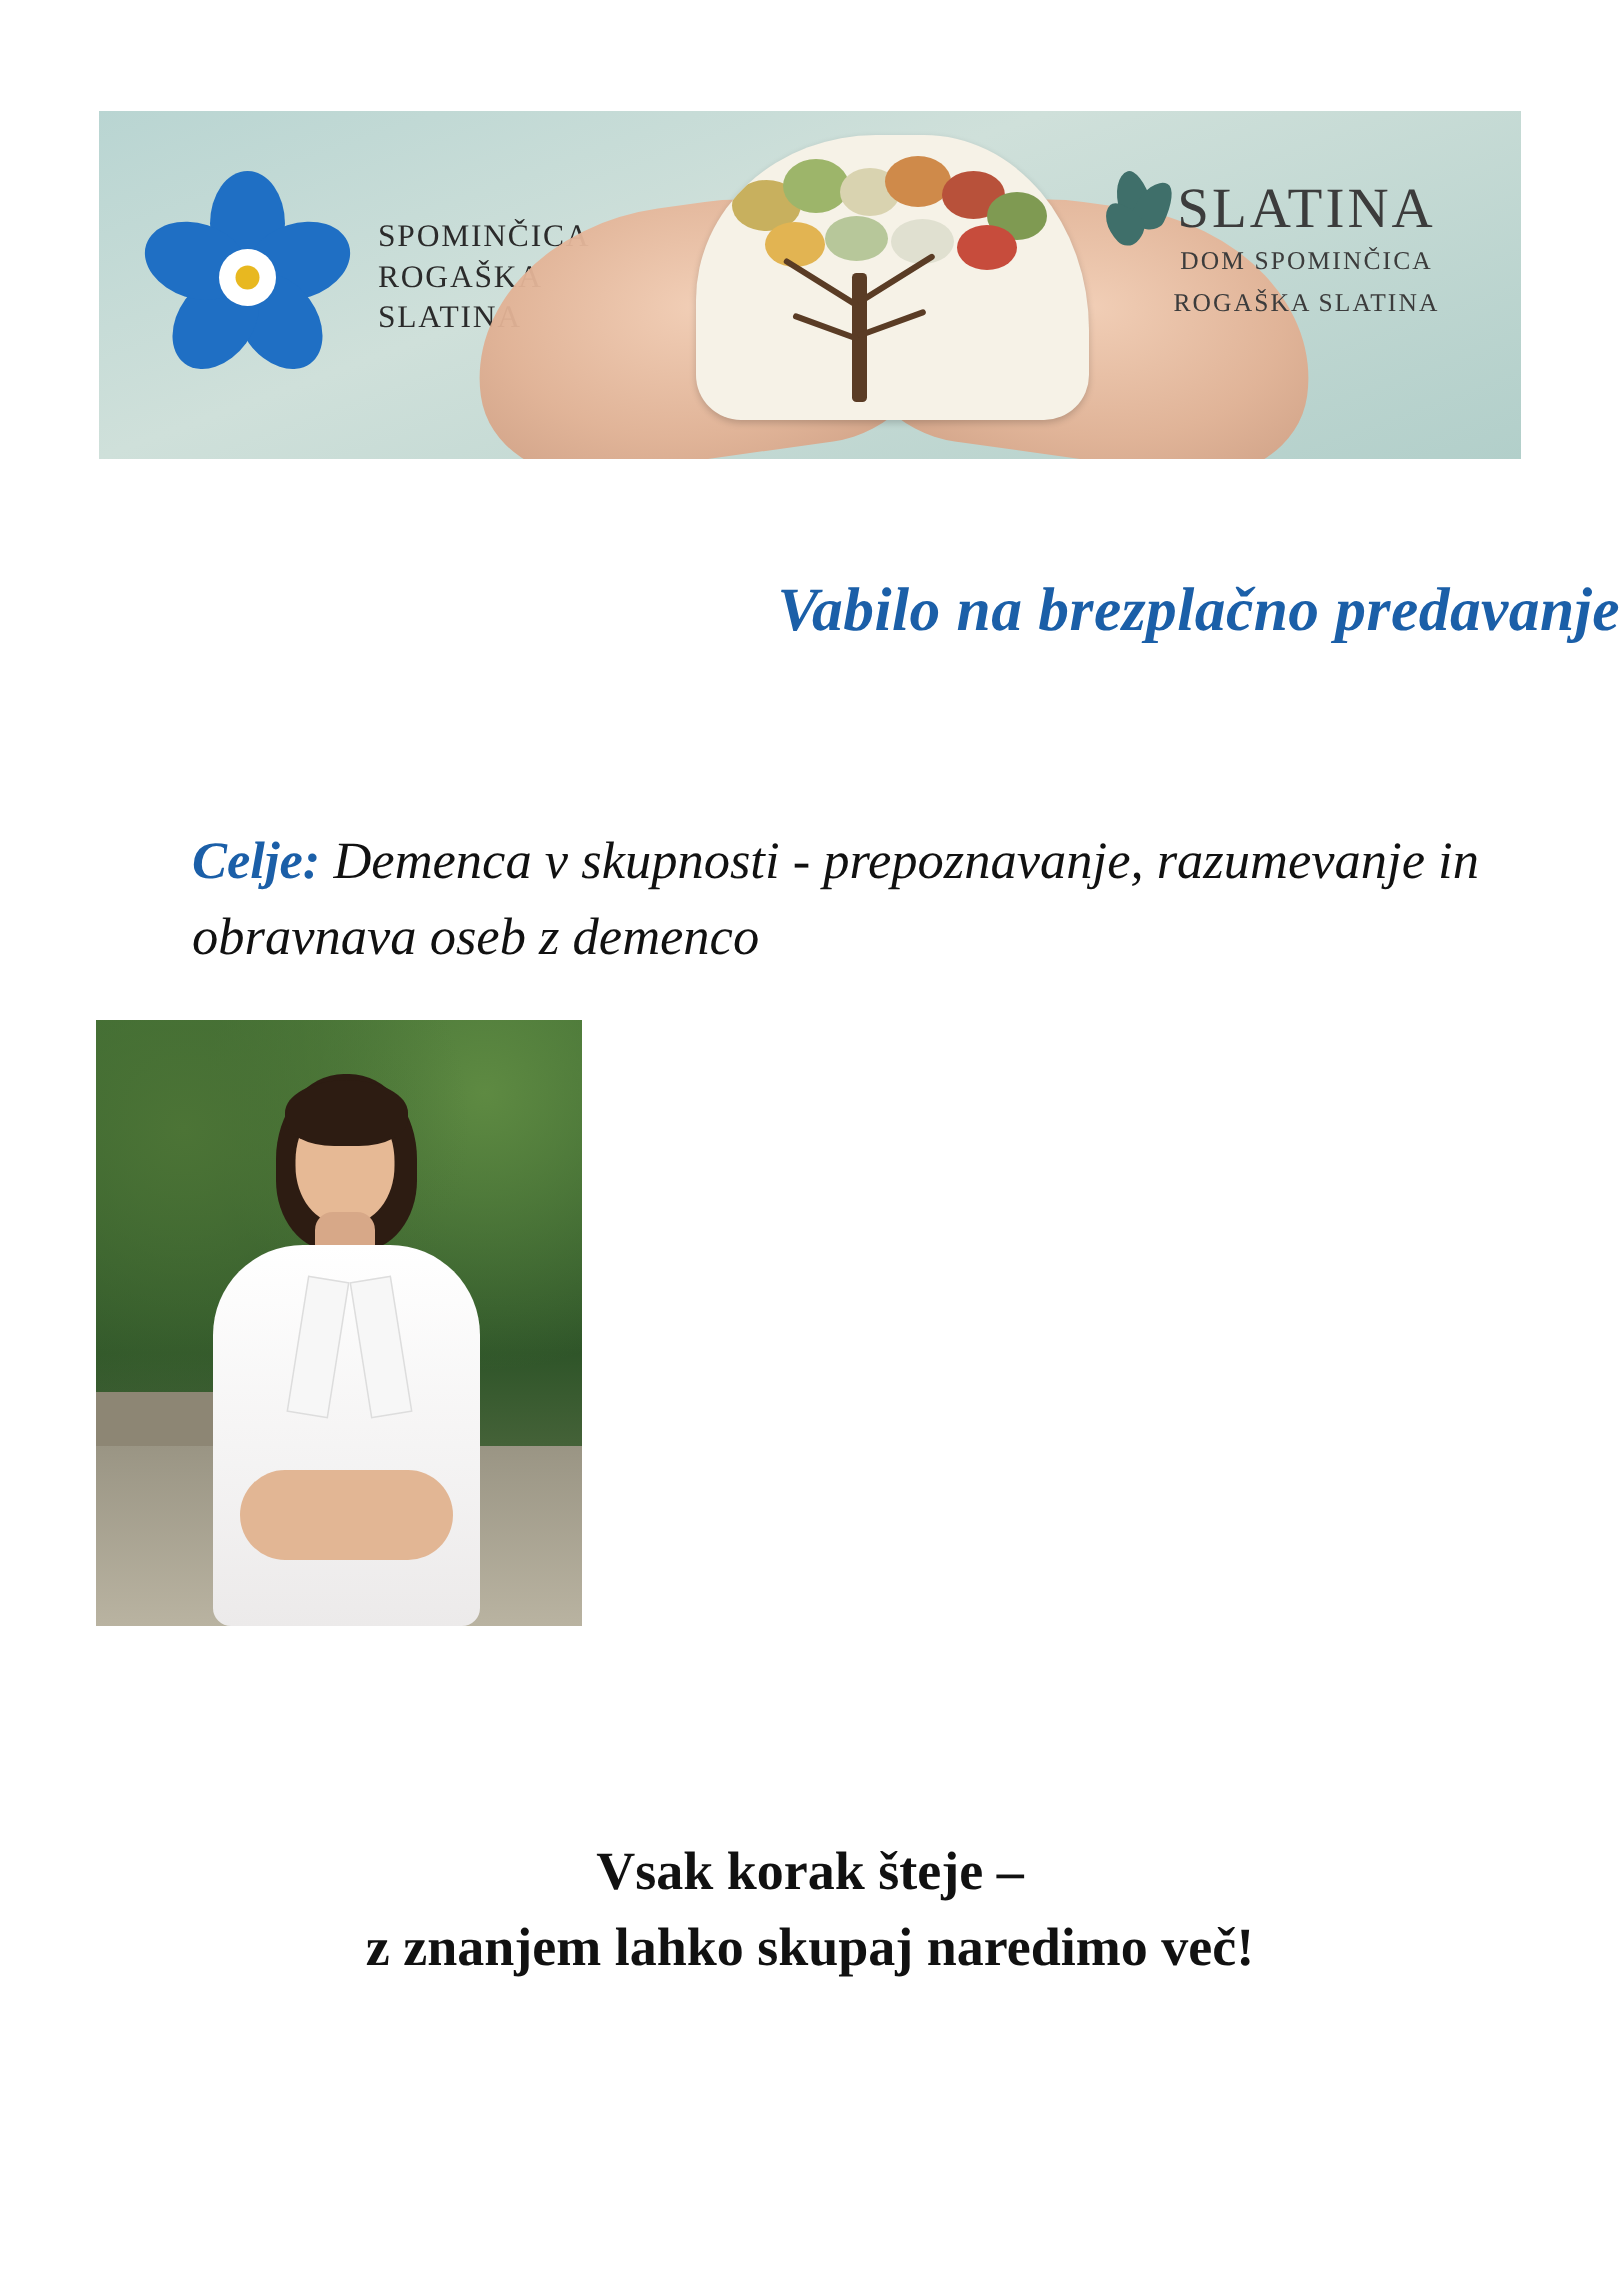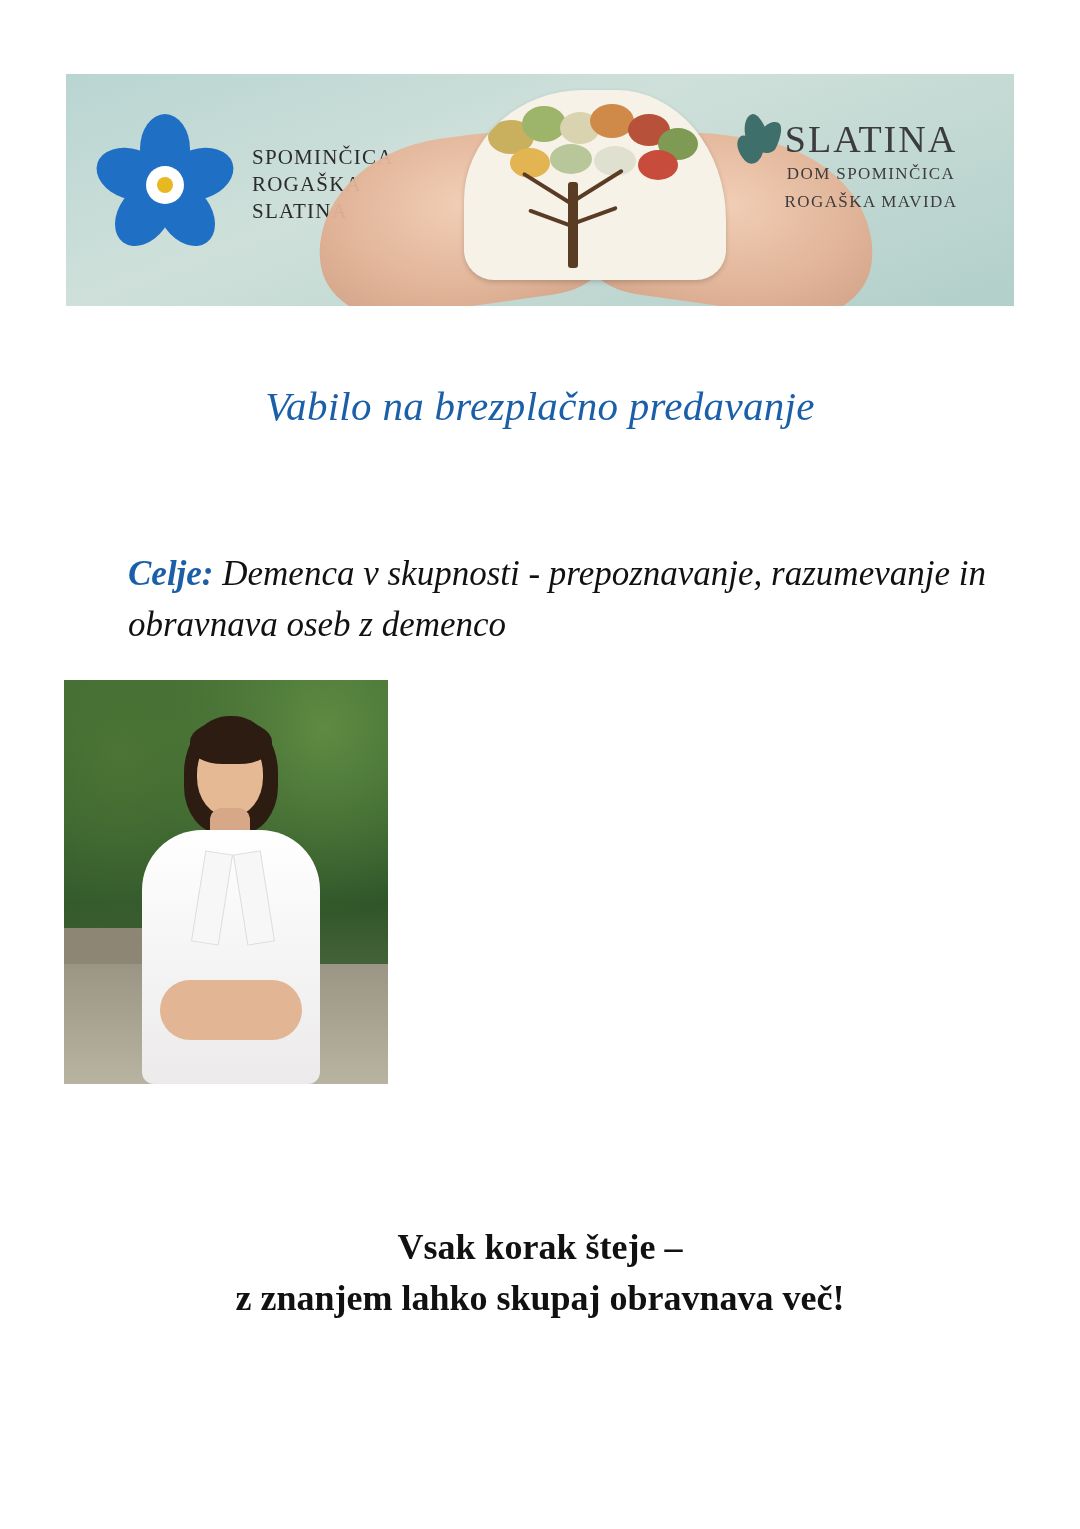--- a/index.html
+++ b/index.html
@@ -186,24 +186,24 @@
     line-height: 1.35;
     padding-top: 5px;
   }
 
   
   .invite-title {
     position: absolute;
     left: 0;
     top: 382px;
     width: 1080px;
-    text-align: center;
+    text-align: right;
     font-family: "Liberation Serif", serif;
     font-style: italic;
-    font-weight: normal;
+    font-weight: bold;
     font-size: 41px;
     color: #1b5fa8;
     letter-spacing: .3px;
   }
 
   
   .lead {
     position: absolute;
     left: 128px;
     top: 548px;
@@ -394,21 +394,21 @@
     </div>
 
     <div class="mavida">
       <div class="mavida-mark">
         <div class="leaf" style="left:16px; top:0px;  transform: rotate(-18deg);"></div>
         <div class="leaf" style="left:30px; top:6px;  transform: rotate(26deg);"></div>
         <div class="leaf" style="left:10px; top:20px; transform: rotate(-44deg); height:30px;"></div>
       </div>
       <div class="mavida-name">SLATINA</div>
       <div class="mavida-sub">DOM SPOMINČICA</div>
-      <div class="mavida-sub">ROGAŠKA MAVIDA</div>
+      <div class="mavida-sub">ROGAŠKA SLATINA</div>
     </div>
 
   </div>
 </div>
 
 <div class="invite-title">Vabilo na brezplačno predavanje</div>
 
 <div class="lead">
   <span class="lbl">Celje:</span><span> Demenca v skupnosti -  prepoznavanje, razumevanje in obravnava oseb z demenco</span>
 </div>
@@ -425,14 +425,14 @@
   <div class="lapel-l"></div>
   <div class="lapel-r"></div>
   <div class="arms"></div>
 </div>
 
 <div class="details">
 </div>
 
 <div class="slogan">
   <div>Vsak korak šteje –</div>
-  <div>z znanjem lahko skupaj obravnava več!</div>
+  <div>z znanjem lahko skupaj naredimo več!</div>
 </div>
 
 </body></html>

